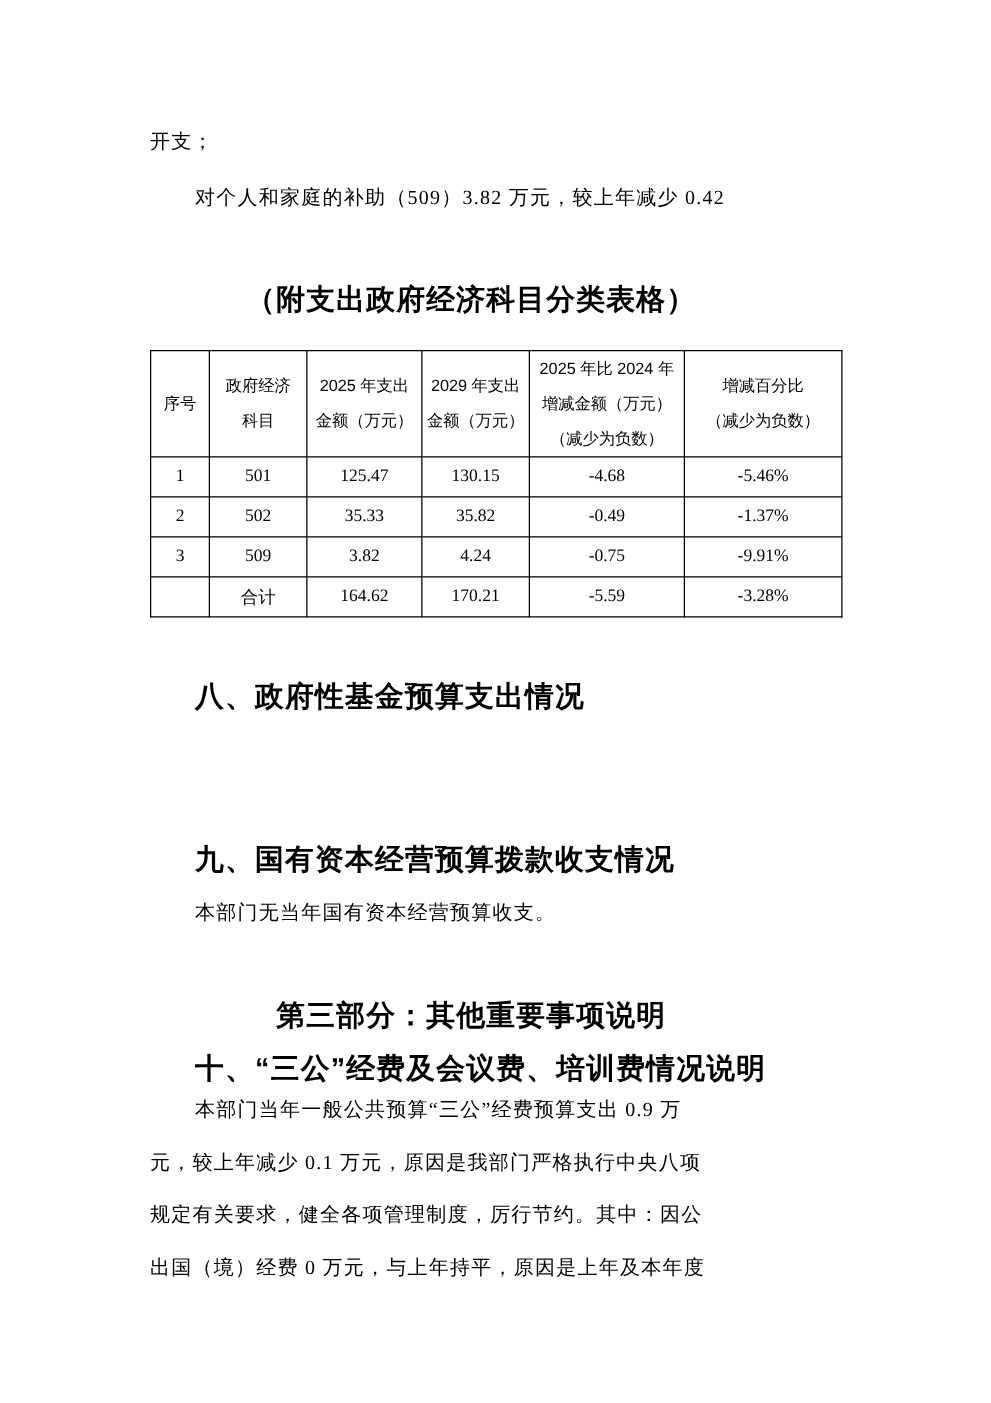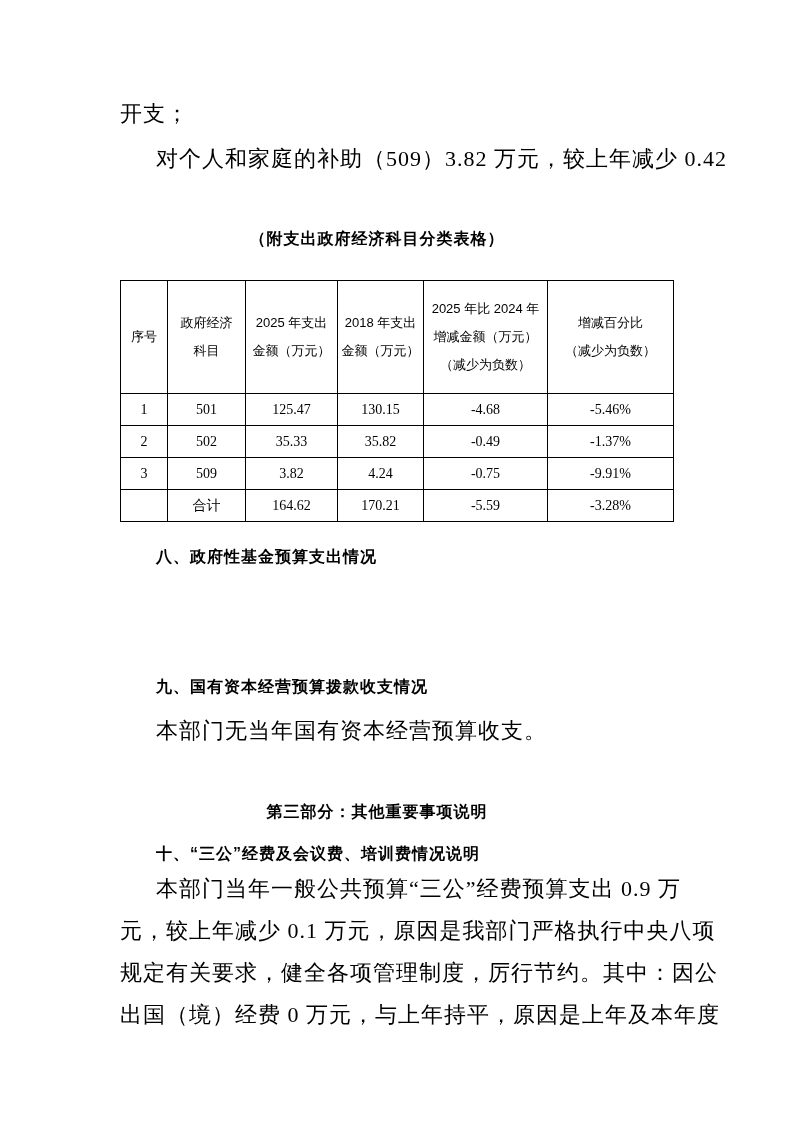--- a/index.html
+++ b/index.html
@@ -16,32 +16,32 @@
     overflow: hidden;
   }
   .content {
     position: absolute;
     left: 120px; top: 0;
     width: 556px; height: 1122px;
   }
   .bodyline {
     position: absolute;
     width: 100%;
-    font-size: 22px;
+    font-size: 16px;
     line-height: 42px;
     letter-spacing: 1px;
     white-space: nowrap;
   }
   .indent { padding-left: 36px; }
   .heading {
     position: absolute;
     width: 100%;
     font-family: "Liberation Sans", "DejaVu Sans", sans-serif;
     font-weight: bold;
-    font-size: 16px;
+    font-size: 23px;
     line-height: 42px;
     letter-spacing: 1px;
     white-space: nowrap;
   }
   .centered {
     text-align: center;
     padding-right: 42px;
     padding-left: 0;
   }
   table.budget {
@@ -57,21 +57,21 @@
     vertical-align: middle;
     overflow: hidden;
   }
   table.budget th {
     font-family: "Liberation Sans", "DejaVu Sans", sans-serif;
     font-weight: normal;
     font-size: 13px;
     line-height: 28px;
     height: 71px;
     white-space: pre-line;
-    padding: 14px 2px;
+    padding: 0 2px;
   }
   table.budget td {
     font-family: "Liberation Serif", "DejaVu Serif", serif;
     font-size: 14px;
     height: 32px;
     white-space: nowrap;
   }
 </style>
 </head>
 <body>
@@ -93,21 +93,21 @@
           <col style="width:124px">
           <col style="width:126px">
       </colgroup>
       <tbody>
           <tr>
         <th>序号</th>
         <th>政府经济
 科目</th>
         <th>2025 年支出
 金额（万元）</th>
-        <th>2018 年支出
+        <th>2029 年支出
 金额（万元）</th>
         <th>2025 年比 2024 年
 增减金额（万元）
 （减少为负数）</th>
         <th>增减百分比
 （减少为负数）</th>
       </tr>
       <tr>
         <td>1</td>
         <td>501</td>

